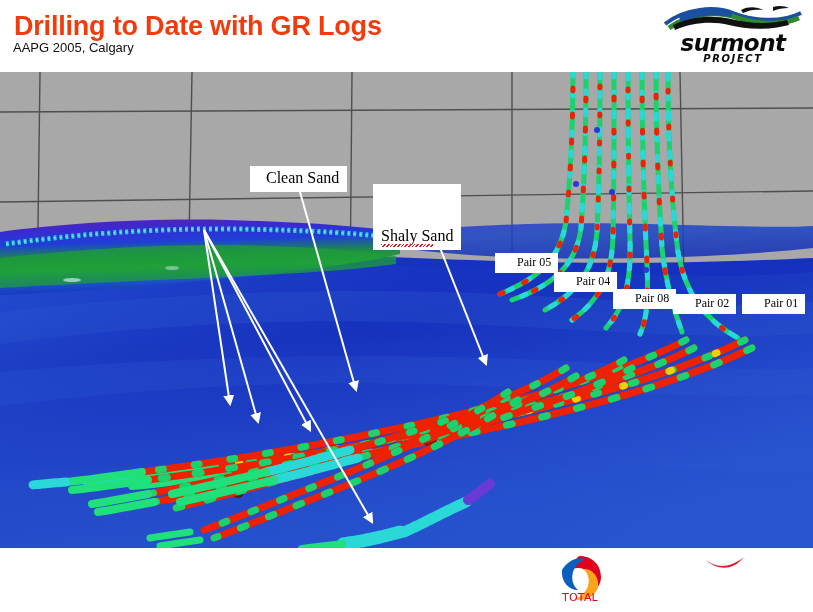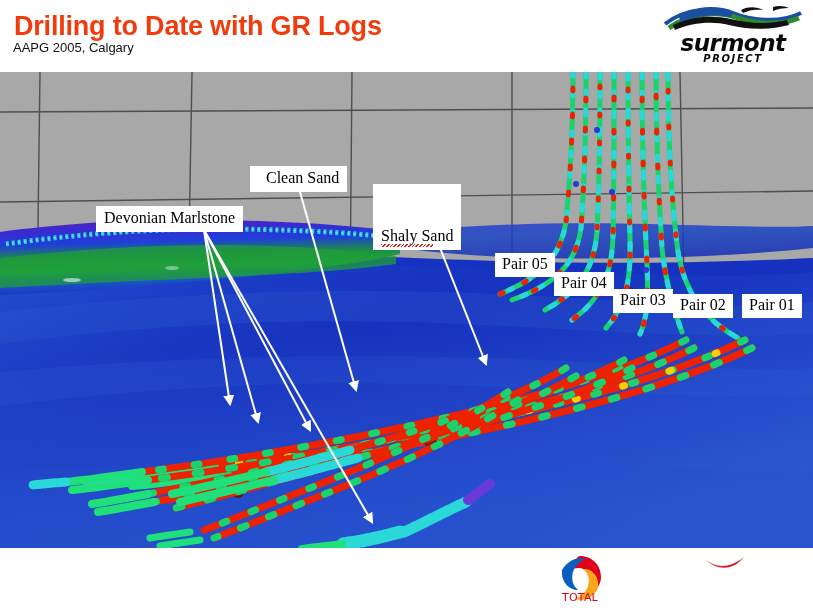--- a/index.html
+++ b/index.html
@@ -58,21 +58,21 @@
     position: absolute;
     background: #ffffff;
     font-family: "Liberation Serif", serif;
     color: #000000;
     white-space: nowrap;
     line-height: 1.05;
     text-align: center;
     z-index: 30;
   }
   .callout.big { font-size: 16px; padding: 4px 8px 5px 8px; }
-  .callout.pair { font-size: 16px; padding: 3px 7px 4px 7px; }
+  .callout.pair { font-size: 12px; padding: 3px 7px 4px 22px; }
   .spell { position: relative; display: inline-block; margin-top: 40px; }
   .spell::after {
     content: "";
     position: absolute; left: 0; right: 28%; bottom: -2px; height: 3px;
     background:
       repeating-linear-gradient(135deg,
         #e01b1b 0px, #e01b1b 1.2px,
         rgba(255,255,255,0) 1.2px, rgba(255,255,255,0) 2.6px);
   }
 
@@ -319,40 +319,37 @@
 
     <g>
       <ellipse cx="54" cy="513" rx="28" ry="10" fill="#8d8d8d" stroke="#cfcfcf" stroke-width="1.2"></ellipse>
       <ellipse cx="54" cy="511" rx="24" ry="8" fill="#9a9a9a"></ellipse>
       <path d="M56,504 L60,498 L62,509 L57,511 Z" fill="#d42020"></path>
       <path d="M52,514 L56,527 L48,521 Z" fill="#2030c0"></path>
       <ellipse cx="54" cy="513" rx="28" ry="10" fill="none" stroke="#e4e4e4" stroke-width="0.8" stroke-dasharray="2 3"></ellipse>
     </g>
   </svg>
 
-  <div class="callout big" style="left:96px; top:134px;">
-    <span>Devonian Marlstone</span>
-  </div>
 
   <div class="callout big" style="left:250px; top:94px;padding-left:16px;">
     <span>Clean Sand</span>
   </div>
 
   <div class="callout big" style="left:373px; top:112px;">
     <span class="spell">Shaly Sand</span>
   </div>
 
   <div class="callout pair" style="left:495px; top:181px;">
     <span>Pair 05</span>
   </div>
   <div class="callout pair" style="left:554px; top:200px;">
     <span>Pair 04</span>
   </div>
   <div class="callout pair" style="left:613px; top:217px;">
-    <span>Pair 03</span>
+    <span>Pair 08</span>
   </div>
   <div class="callout pair" style="left:673px; top:222px;">
     <span>Pair 02</span>
   </div>
   <div class="callout pair" style="left:742px; top:222px;text-align:right;">
     <span>Pair 01</span>
   </div>
 </div>
 
 <div id="footer"></div>

